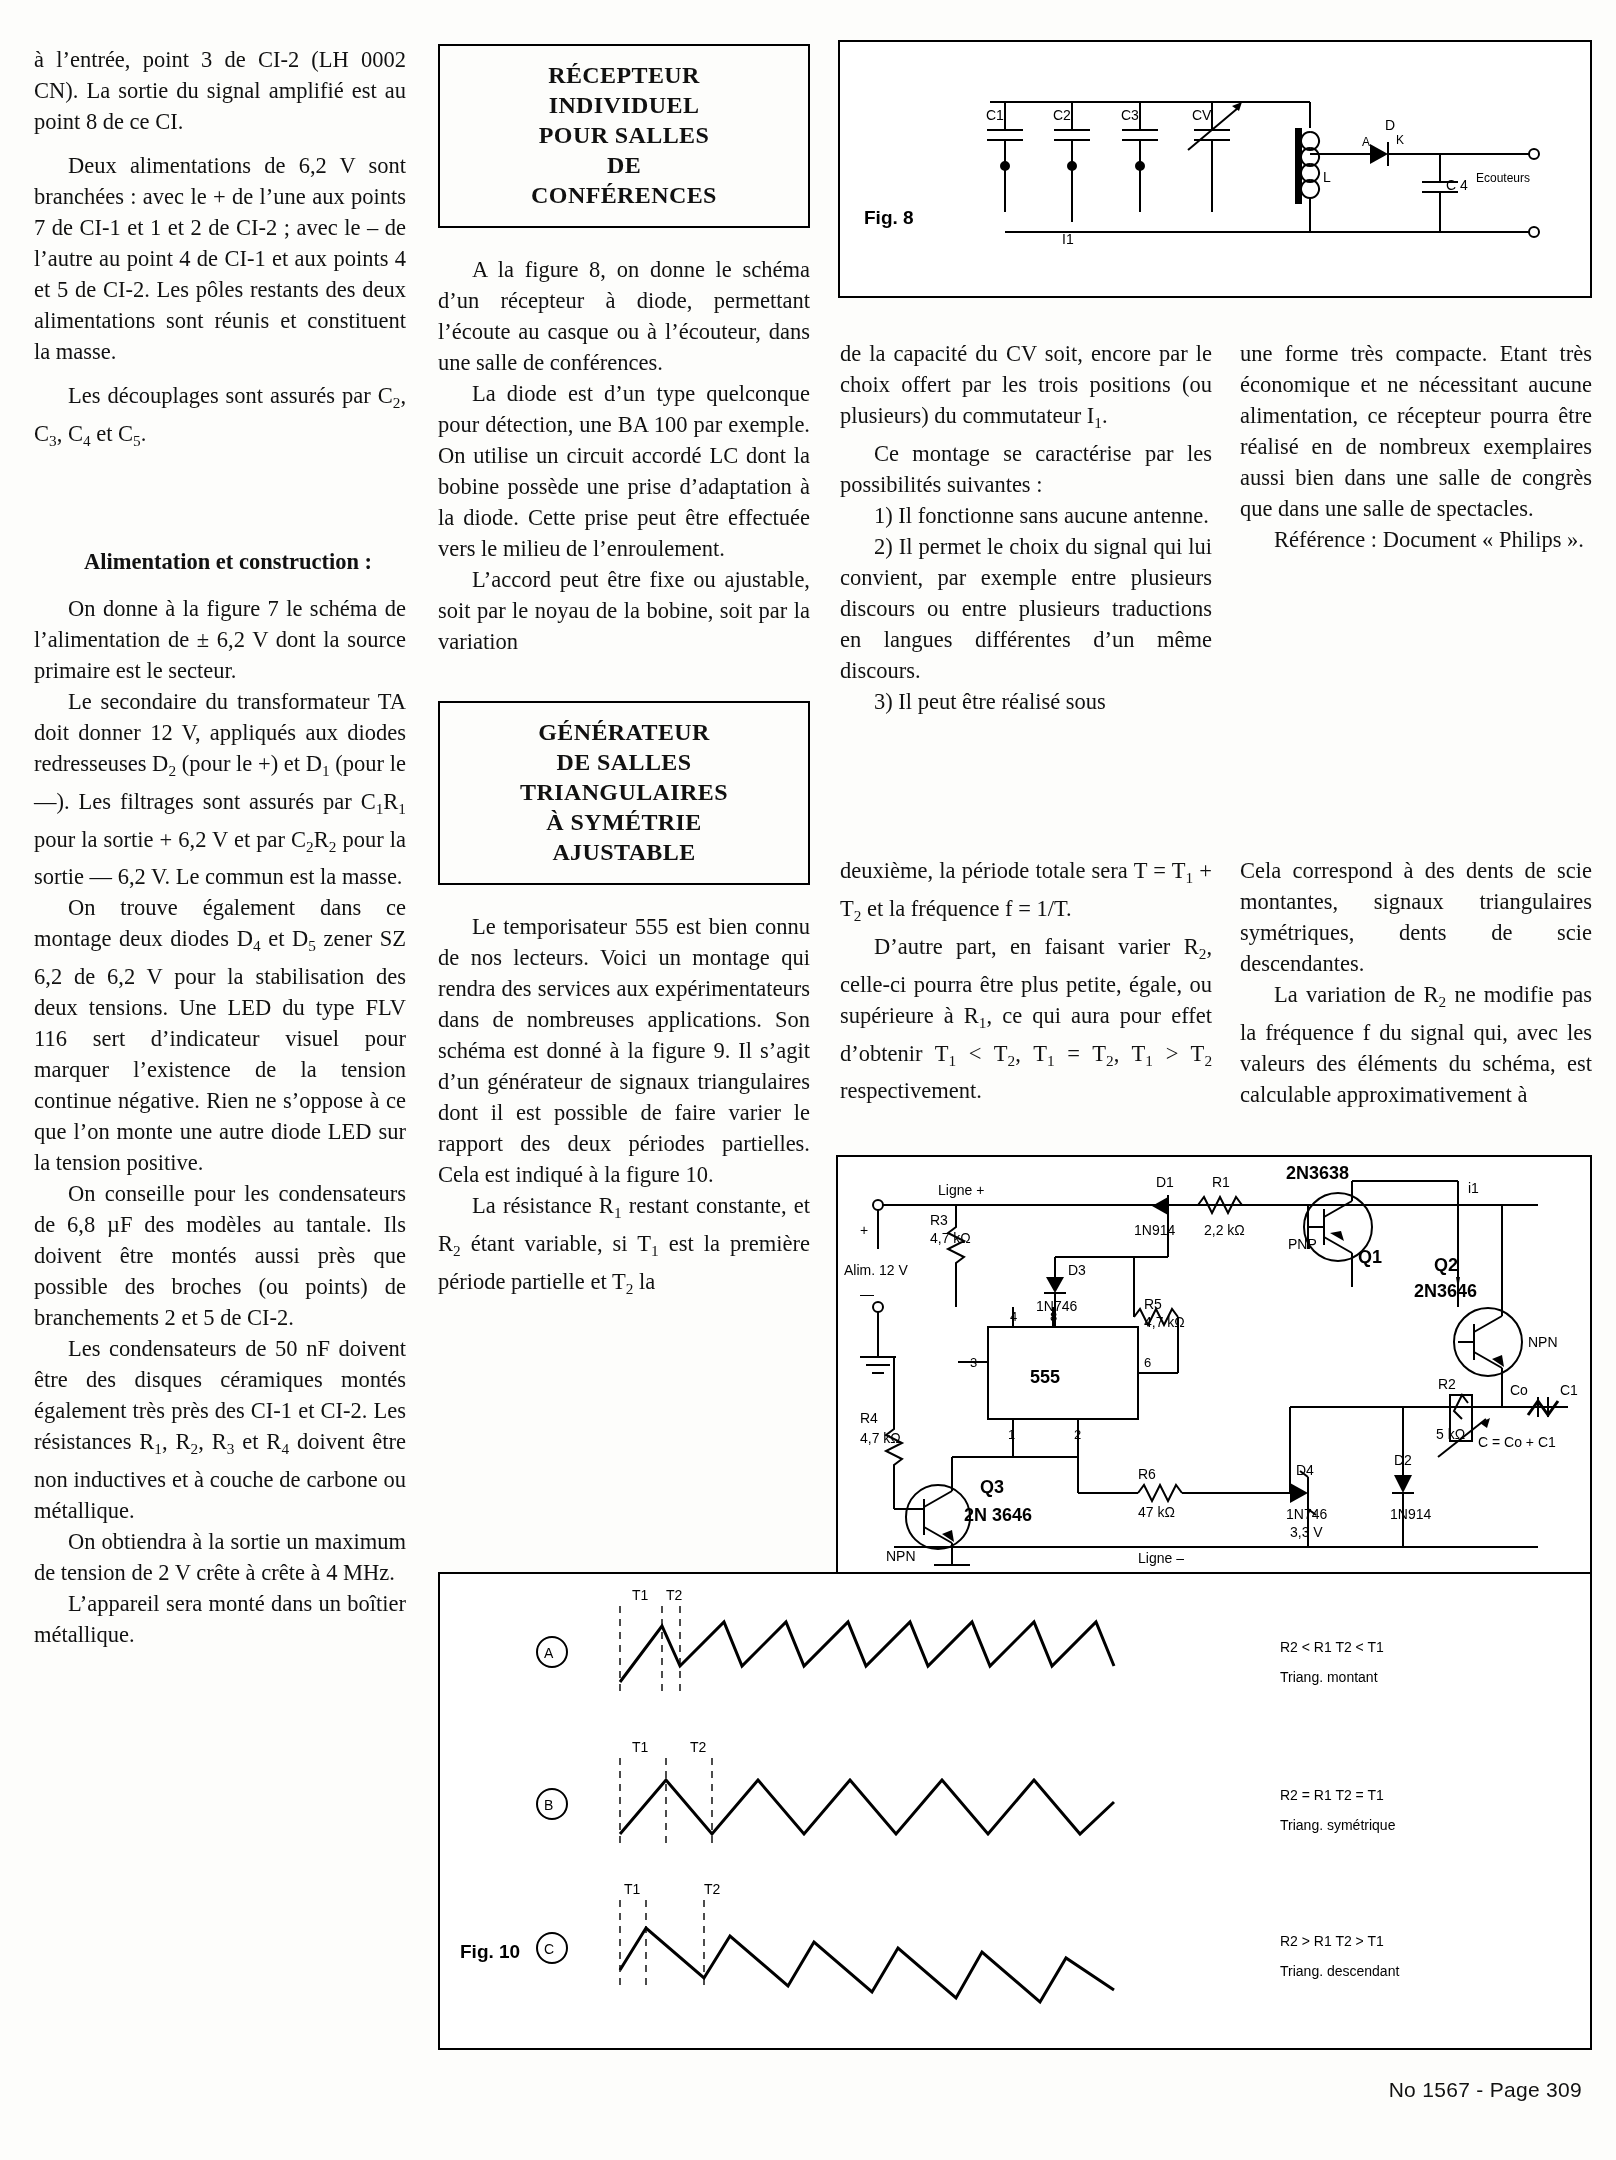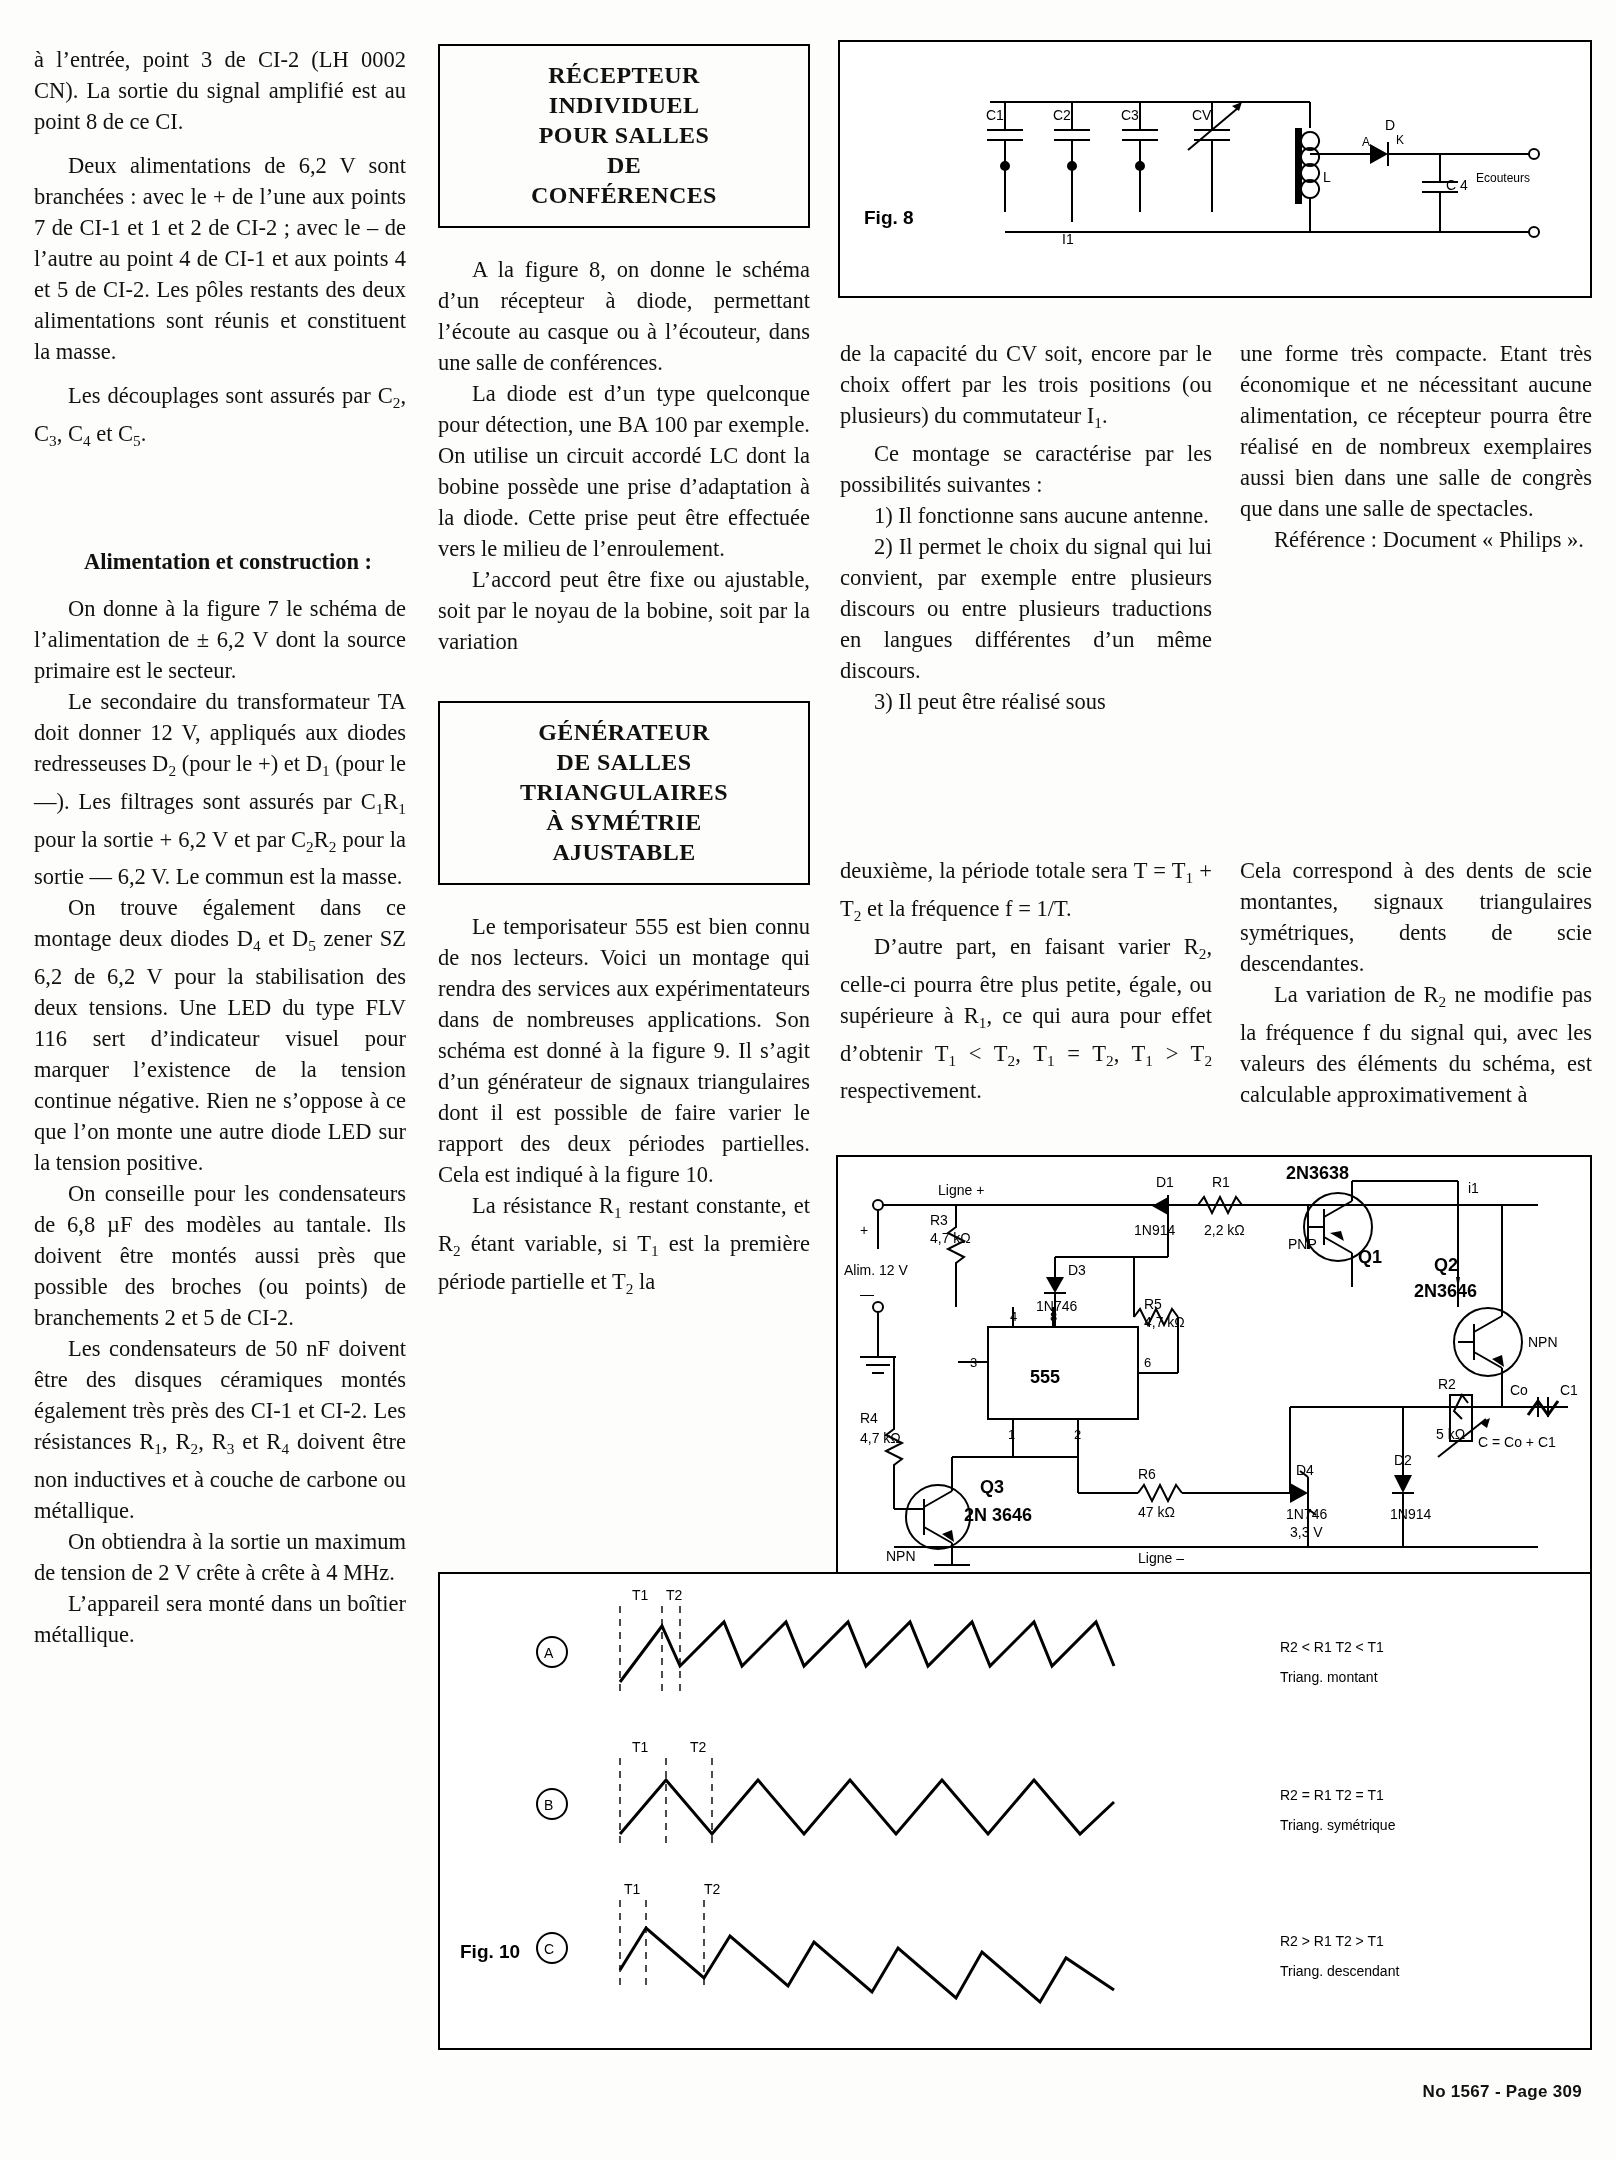--- a/index.html
+++ b/index.html
@@ -66,22 +66,22 @@
   }
   .schem-txt-b{
     font-family:"Liberation Sans", sans-serif;
     font-size:18px;font-weight:bold;
   }
 
   .footer{
     position:absolute;
     right:34px;bottom:58px;
     font-family:"Liberation Sans", sans-serif;
-    font-size:17px;
-    font-weight:bold;
+    font-size:21px;
+    font-weight:normal;
     letter-spacing:.3px;
   }
   svg{display:block;}
 </style>
 </head>
 <body>
 
 <div class="page">
 
   <div class="col col1">

